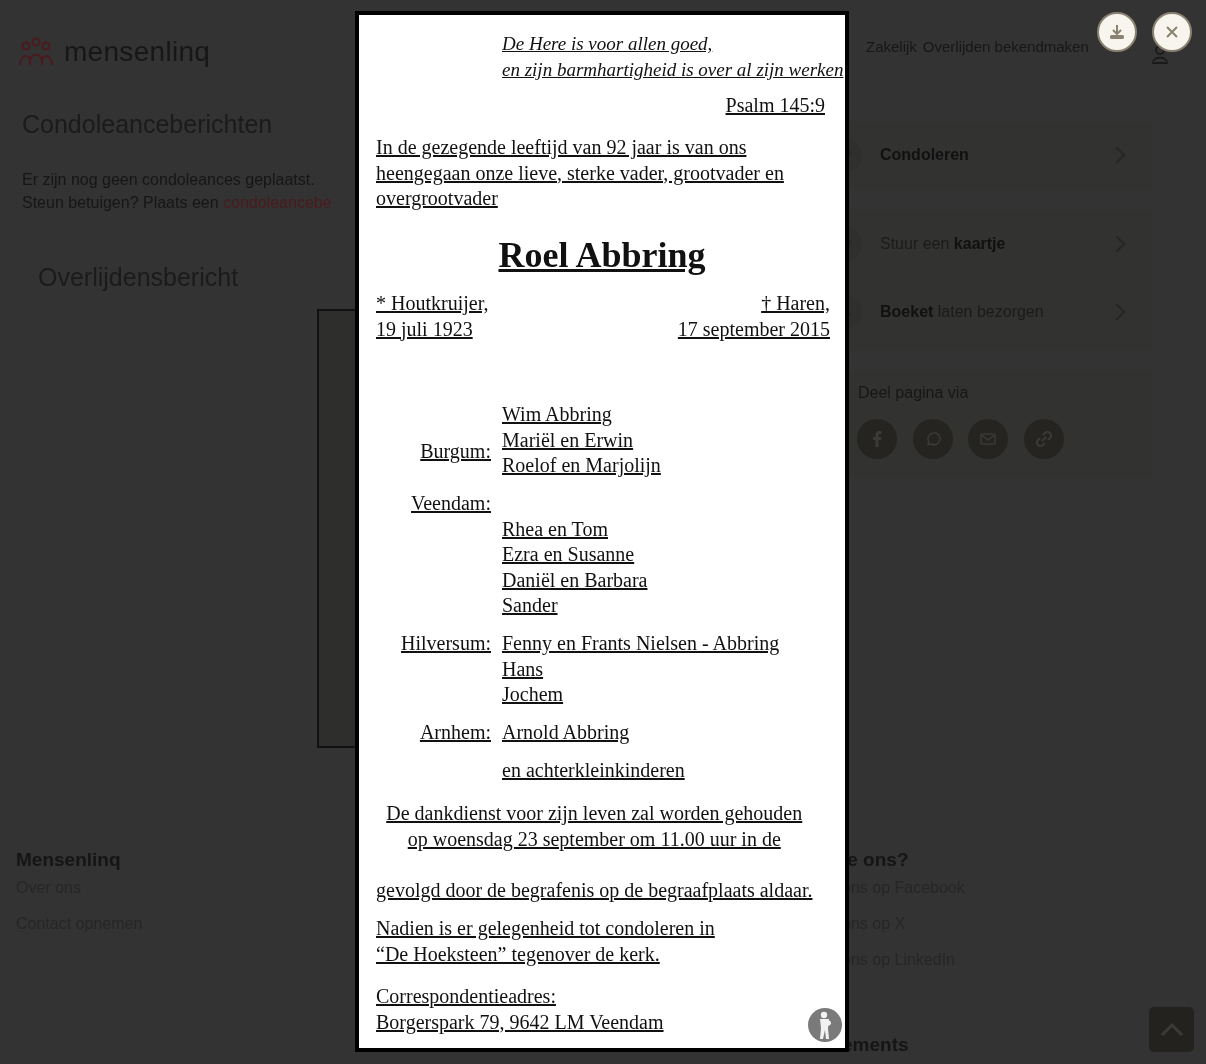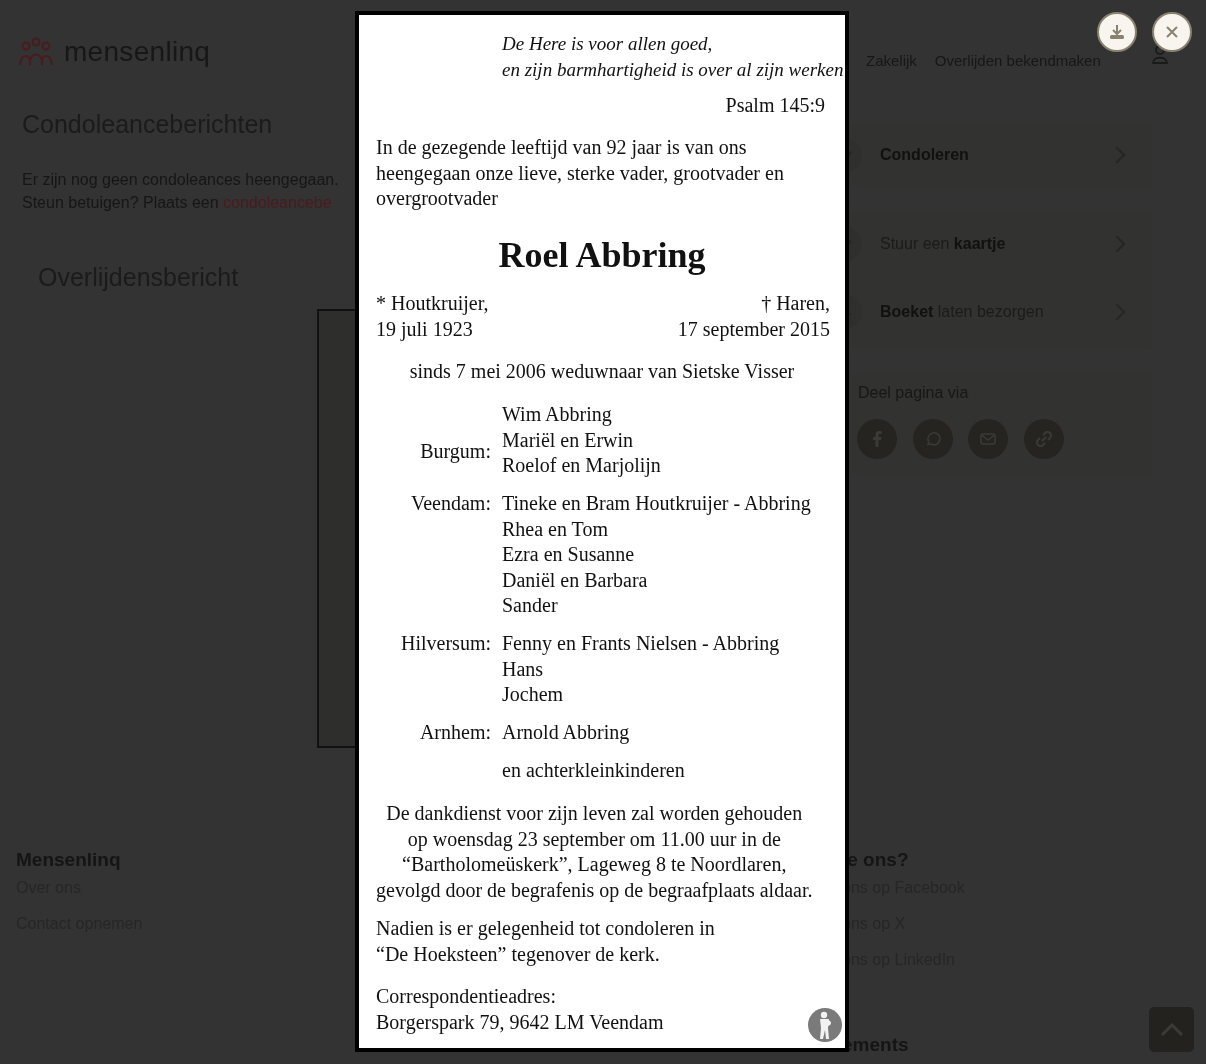--- a/index.html
+++ b/index.html
@@ -4,21 +4,21 @@
 <style>
   html, body { margin:0; padding:0; }
   body {
     width:1206px; height:1064px; overflow:hidden; position:relative;
     background:#333333; font-family:"Liberation Sans", sans-serif; color:#141414;
   }
   
   .page { position:absolute; inset:0; }
   .logo { position:absolute; left:18px; top:36px; display:flex; align-items:center; gap:10px; }
   .logo-text { font-size:28px; color:#171717; letter-spacing:0.3px; }
-  .nav { position:absolute; top:52px; left:866px; display:flex; gap:18px; font-size:15px; color:#171717; }
+  .nav { position:absolute; top:38px; left:866px; display:flex; gap:6px; font-size:15px; color:#171717; }
   .user-icon { position:absolute; left:1150px; top:44px; width:20px; height:20px; }
   .h2 { position:absolute; font-size:25px; color:#1b1b1b; font-weight:normal; margin:0; }
   .body-text { position:absolute; left:22px; font-size:16px; line-height:23px; color:#161616; }
   .link-red { color:#4a1a1e; }
   .thumb {
     position:absolute; left:317px; top:309px; width:50px; height:435px;
     border:2px solid #111; background:#2e2e2d; overflow:hidden;
     font-family:"Liberation Serif", serif; font-size:8px; color:#1d1d1d; line-height:9px;
   }
   .thumb div { position:absolute; left:8px; white-space:nowrap;margin-left:44px; }
@@ -42,21 +42,21 @@
 
   
   .lightbox {
     position:absolute; left:355px; top:11px; width:494px; height:1041px;
     background:#000; box-sizing:border-box; padding:4px;
   }
   .notice {
     position:relative; width:100%; height:100%; background:#fff;
     font-family:"Liberation Serif", serif; color:#111; font-size:20px; line-height:25.5px;
   }
-  .notice .abs { position:absolute; white-space:nowrap; }
+  .notice .abs { position:absolute; white-space:nowrap;text-decoration:underline; }
   .verse { left:143px; top:16px; font-style:italic; font-size:19px; line-height:26px; }
   .psalm { right:20px; top:78px; }
   .intro { left:17px; top:120px; white-space:normal !important; width:440px; }
   .name { left:0; right:0; top:218px; text-align:center; font-size:36px; font-weight:bold; line-height:44px; }
   .born { left:17px; top:276px; }
   .died { right:15px; top:276px; text-align:right; }
   .widow { left:0; right:0; top:344px; text-align:center; }
   .fam-label { width:132px; text-align:right; }
   .fam-names { left:143px; }
   .closing { left:143px; top:743px; }
@@ -95,21 +95,21 @@
   </div>
   <svg class="user-icon" viewBox="0 0 20 20">
     <g fill="none" stroke="#1a1a1a" stroke-width="1.8">
         <circle cx="10" cy="6" r="4"></circle>
         <path d="M3 19 C3 12 17 12 17 19 Z"></path>
       </g>
   </svg>
 
   <h2 class="h2" style="left:22px; top:110px;">Condoleanceberichten</h2>
   <div class="body-text" style="top:168px;">
-    <span>Er zijn nog geen condoleances heengegaan.</span><br>
+    <span>Er zijn nog geen condoleances geplaatst.</span><br>
     <span>Steun betuigen? Plaats een </span><span class="link-red">condoleancebe</span>
   </div>
 
   <h2 class="h2" style="left:38px; top:263px;">Overlijdensbericht</h2>
 
   <div class="thumb">
     <div style="top:50px">In de ge</div>
     <div style="top:59px">heengeg</div>
     <div style="top:68px">overgroo</div>
     <div style="top:115px">* Noord</div>
@@ -219,32 +219,31 @@
     </div>
     <div class="abs psalm">Psalm 145:9</div>
     <div class="abs intro">In de gezegende leeftijd van 92 jaar is van ons heengegaan onze lieve, sterke vader, grootvader en overgrootvader</div>
     <div class="abs name">Roel Abbring</div>
     <div class="abs born">
       <span>* Houtkruijer,</span><br><span>19 juli 1923</span>
     </div>
     <div class="abs died">
       <span>† Haren,</span><br><span>17 september 2015</span>
     </div>
-    <div class="abs widow">sinds 7 mei 2006 weduwnaar van Sietske Visser</div>
 
     <div class="abs fam-label" style="left:0; top:400px;margin-top:24px;">Burgum:</div>
     <div class="abs fam-names" style="top:387px;">
       <span>Wim Abbring</span><br>
       <span>Mariël en Erwin</span><br>
       <span>Roelof en Marjolijn</span>
     </div>
 
     <div class="abs fam-label" style="left:0; top:476px;">Veendam:</div>
     <div class="abs fam-names" style="top:476px;">
-      <span>Tineke en Bram Houtkruijer - Abbring</span><br>
+      <br>
       <span>Rhea en Tom</span><br>
       <span>Ezra en Susanne</span><br>
       <span>Daniël en Barbara</span><br>
       <span>Sander</span>
     </div>
 
     <div class="abs fam-label" style="left:0; top:616px;">Hilversum:</div>
     <div class="abs fam-names" style="top:616px;">
       <span>Fenny en Frants Nielsen - Abbring</span><br>
       <span>Hans</span><br>
@@ -254,21 +253,21 @@
     <div class="abs fam-label" style="left:0; top:705px;">Arnhem:</div>
     <div class="abs fam-names" style="top:705px;">
       <span>Arnold Abbring</span>
     </div>
 
     <div class="abs closing">en achterkleinkinderen</div>
 
     <div class="abs service">
       <span>De dankdienst voor zijn leven zal worden gehouden</span><br>
       <span>op woensdag 23 september om 11.00 uur in de</span><br>
-      <span>“Bartholomeüskerk”, Lageweg 8 te Noordlaren,</span><br>
+      <br>
       <span>gevolgd door de begrafenis op de begraafplaats aldaar.</span>
     </div>
     <div class="abs after">
       <span>Nadien is er gelegenheid tot condoleren in</span><br>
       <span>“De Hoeksteen” tegenover de kerk.</span>
     </div>
     <div class="abs address">
       <span>Correspondentieadres:</span><br>
       <span>Borgerspark 79, 9642 LM Veendam</span>
     </div>

